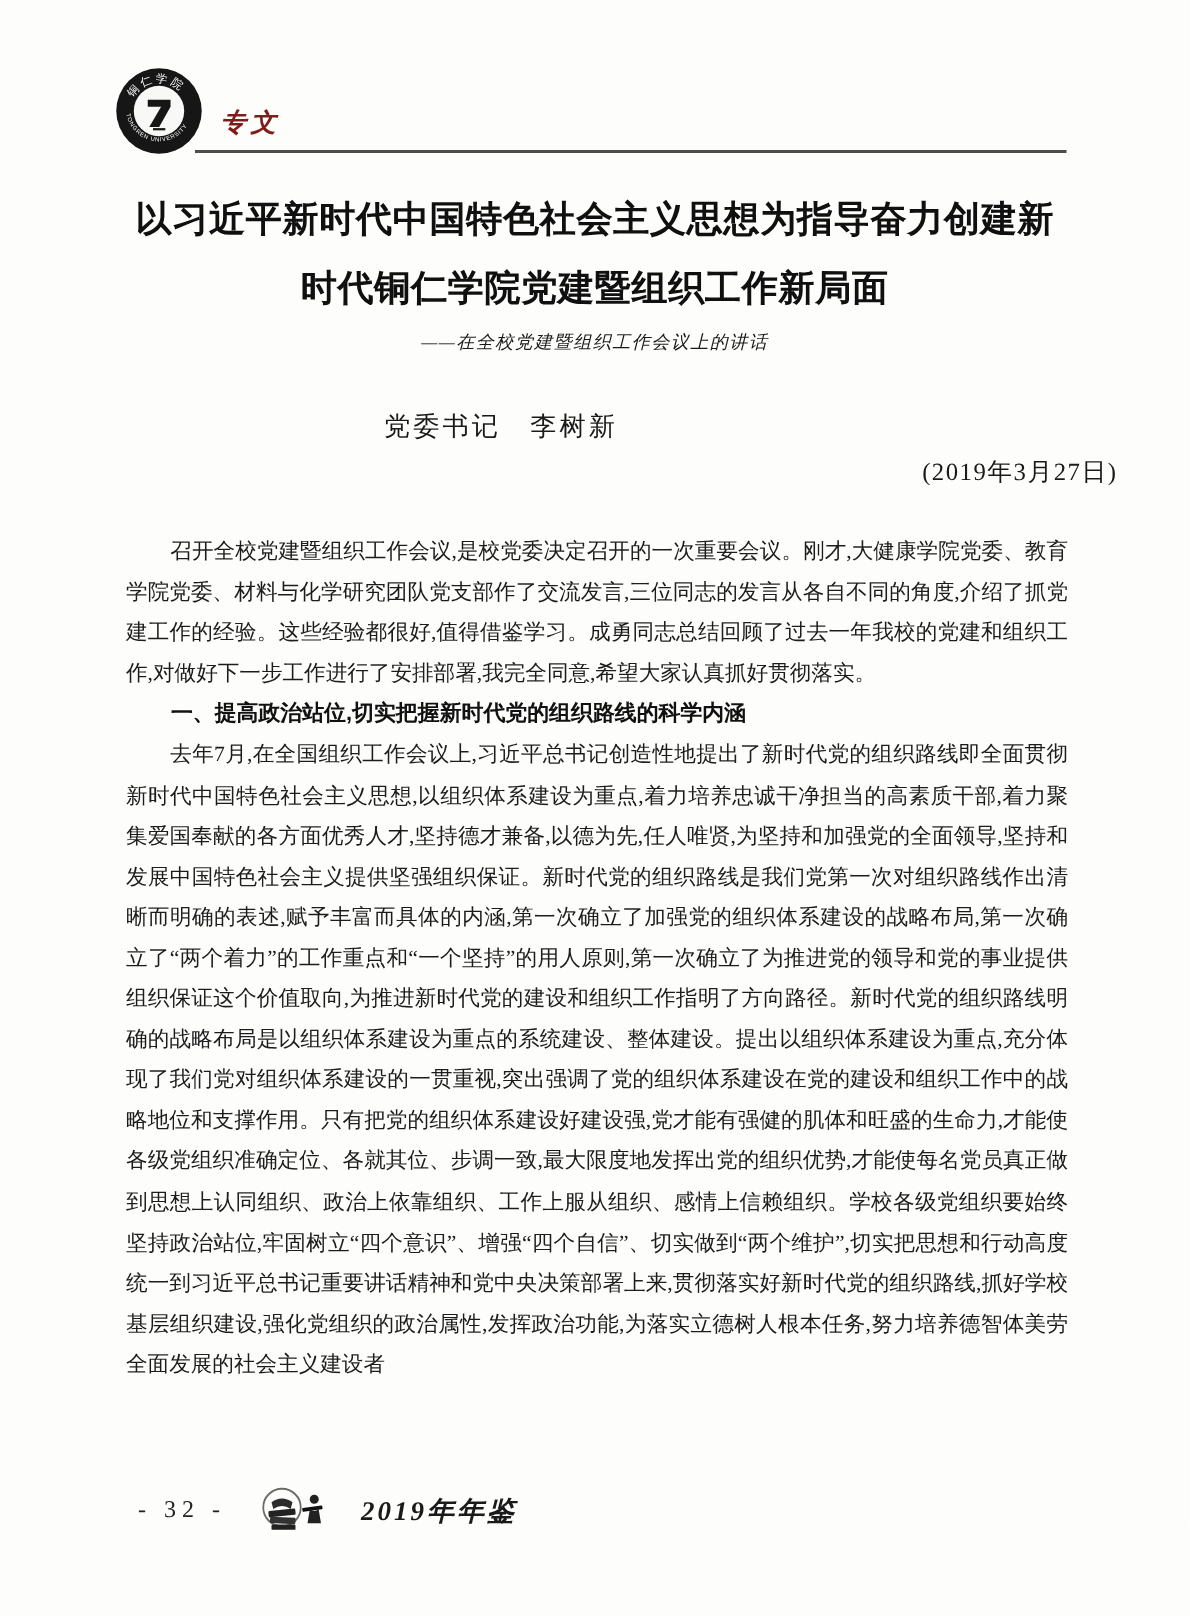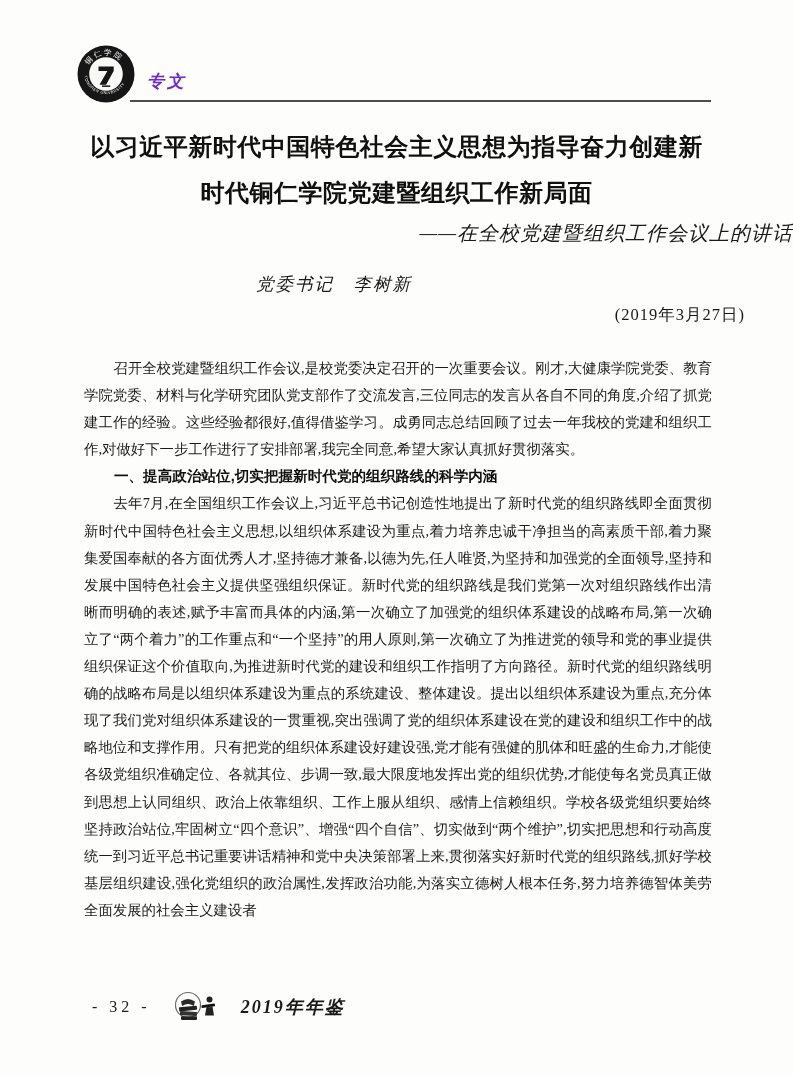--- a/index.html
+++ b/index.html
@@ -5,41 +5,41 @@
   html,body { margin:0; padding:0; background:#ffffff; }
   .page {
     position:relative; width:793px; height:1077px;
     background:#fdfdfc; color:#1d1d1d; overflow:hidden;
     font-family:"Liberation Serif", serif;
   }
   
   .seal { position:absolute; left:77px; top:45px; width:58px; height:58px; }
   .section-label {
     position:absolute; left:147px; top:70px;
-    font-size:17px; font-style:italic; font-weight:600; color:#6d28d9;
+    font-size:17px; font-style:italic; font-weight:600; color:#7f1d1d;
     letter-spacing:3px;
   }
   .header-rule {
     position:absolute; left:130px; top:100px; width:581px; height:2px;
     background:#4d4d4d;
   }
   
   .title {
     position:absolute; left:60px; top:124px; width:673px;
     text-align:center; font-family:"Liberation Sans", sans-serif;
     font-weight:700; font-size:24px; line-height:46px;
     letter-spacing:0.5px; color:#101010;
   }
   .subtitle {
-    position:absolute; left:0; top:220px; width:793px; text-align:right;
-    font-size:20px; font-style:italic; letter-spacing:1px; color:#1a1a1a;
+    position:absolute; left:0; top:220px; width:793px; text-align:center;
+    font-size:12px; font-style:italic; letter-spacing:1px; color:#1a1a1a;
   }
   .author {
     position:absolute; left:0; top:272px; width:668px; text-align:center;
-    font-size:17.5px; font-style:italic; letter-spacing:2px; color:#1a1a1a;
+    font-size:17.5px; letter-spacing:2px; color:#1a1a1a;
   }
   .date {
     position:absolute; left:0; top:304px; width:745px; text-align:right;
     font-size:16.5px; letter-spacing:1px; color:#1a1a1a;
   }
   
   .body {
     position:absolute; left:84px; top:355px; width:628px;
     font-size:14.4px; line-height:27.1px; text-align:justify;
     text-align-last:left; color:#1c1c1c;

